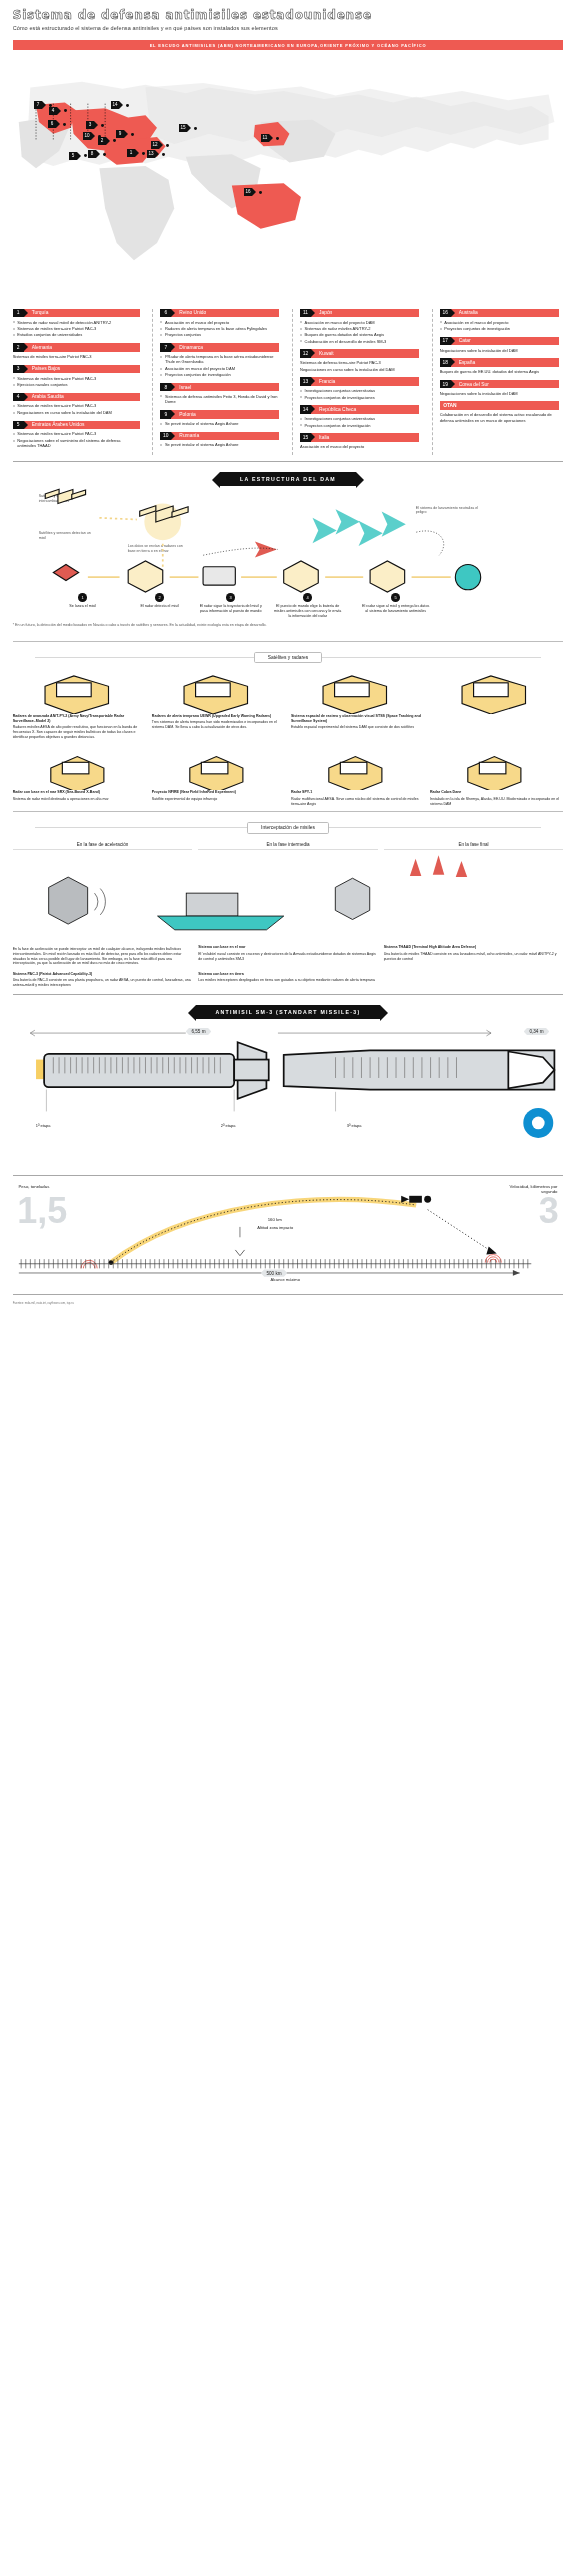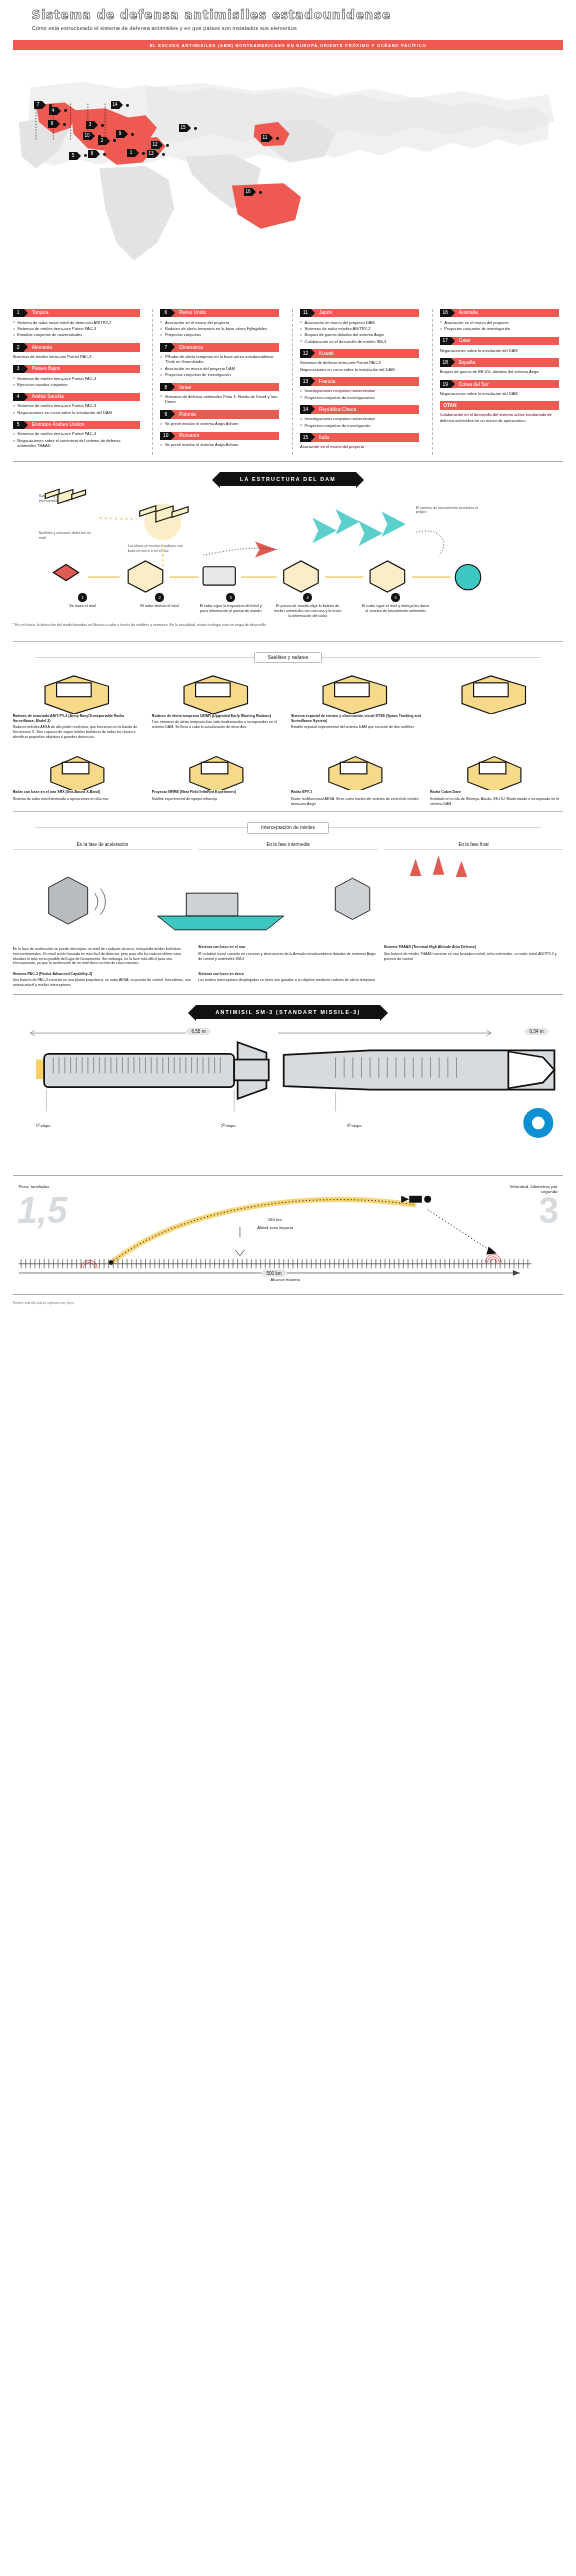--- a/index.html
+++ b/index.html
@@ -6,21 +6,21 @@
   body {
     width: 576px;
     background: #ffffff;
     font-family: "Liberation Sans", sans-serif;
     color: #1a1a1a;
     position: relative;
   }
   .page { width: 576px; position: relative; }
 
   
-  .header { padding: 8px 12.7px 3.5px 12.7px; margin-left: 19px; }
+  .header { padding: 8px 12.7px 3.5px 12.7px; }
   .main-title {
     font-size: 12px;
     font-weight: bold;
     letter-spacing: 0.8px;
     color: #3a3a3a;
     -webkit-text-stroke: 0px;
     text-transform: none;
     font-family: "DejaVu Sans", sans-serif;
     
     color: transparent;
@@ -811,21 +811,21 @@
     <div style="position:absolute;left:208px;top:98px;" class="stage-lbl">2ª etapa</div>
     <div style="position:absolute;left:334px;top:98px;" class="stage-lbl">3ª etapa</div>
   </div>
 
   <hr class="hr-dd">
 
   <div class="traj">
     <div style="position:absolute;left:5.8px;top:2.3px;" class="traj-lbl">Peso, toneladas</div>
     <div style="position:absolute;right:5.8px;top:2.3px;text-align:right;width:63px;" class="traj-lbl">Velocidad, kilómetros por segundo</div>
 
-    <div class="bigno" style="position:absolute;left:4.6px;top:14px;font-style:italic;">1,5</div>
+    <div class="bigno" style="position:absolute;left:4.6px;top:14px;">1,5</div>
     <div class="bigno" style="position:absolute;right:4.6px;top:14px;">3</div>
 
     <svg viewBox="0 0 956 165" style="position:absolute;inset:0;width:100%;height:100%;">
 
       <path d="M170 140 C 300 40 520 14 700 40" stroke="#f7cf63" stroke-width="9" fill="none" opacity="0.85"></path>
       <path d="M170 140 C 300 40 520 14 700 40" stroke="#111" stroke-width="1.5" stroke-dasharray="2,4" fill="none"></path>
       <circle cx="170" cy="140" r="4" fill="#111"></circle>
 
       <g transform="translate(688,30)">
         <path d="M0 0 l-14 -6 l0 12 z" fill="#111"></path>

